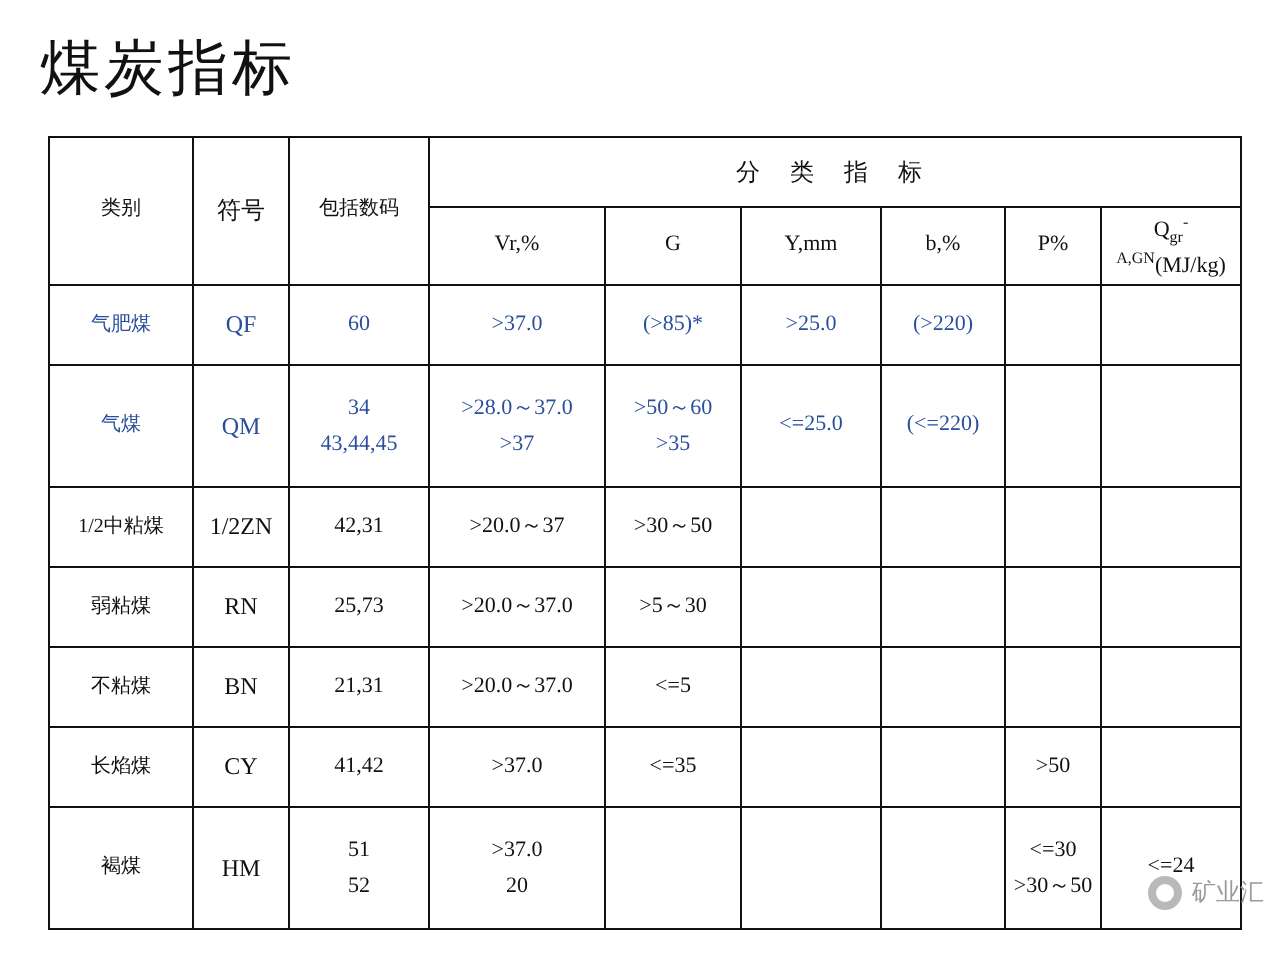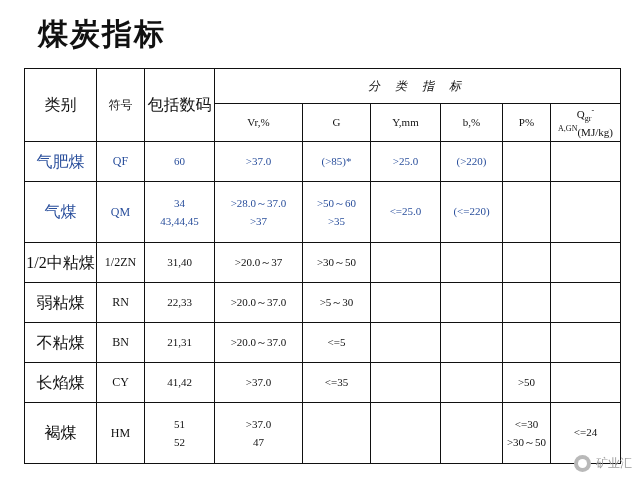--- a/index.html
+++ b/index.html
@@ -9,24 +9,24 @@
   body {
     width: 640px;
     height: 480px;
     background: #ffffff;
     font-family: "Liberation Serif", "DejaVu Serif", serif;
     overflow: hidden;
     position: relative;
   }
   .page-title {
     position: absolute;
-    left: 38px;
+    left: 20px;
     top: 14px;
     font-size: 30px;
-    font-weight: bold;
+    font-weight: normal;
     letter-spacing: 2px;
     color: #111111;
     font-family: "Liberation Serif", "DejaVu Serif", serif;
   }
   .table-wrap {
     position: absolute;
     left: 24px;
     top: 68px;
     width: 596px;
   }
@@ -41,27 +41,26 @@
     border: 1px solid #111111;
     text-align: center;
     vertical-align: middle;
     padding: 2px 1px;
     font-weight: normal;
     line-height: 1.25;
   }
   .hdr-group {
     letter-spacing: 6px;
     font-size: 12px;
-    font-style: italic;
   }
   .hdr-cell {
     font-size: 11px;
   }
   .cat-cell {
-    font-size: 16px;
+    font-size: 10px;
   }
   .sym-cell {
     font-size: 12px;
     margin-left: 44px;
   }
   .blue {
     color: #2a4f9c;
     font-family: Liberation Serif, serif;
   }
   .row-h1 td { height: 30px; }
@@ -77,21 +76,21 @@
     font-size: 8px;
     vertical-align: super;
   }
   .stack-line {
     display: block;
     line-height: 1.7;
   }
   .watermark {
     position: absolute;
     right: 8px;
-    bottom: 8px;
+    bottom: 25px;
     display: flex;
     align-items: center;
     gap: 5px;
     color: #9a9a9a;
     font-size: 12px;
     font-family: "Liberation Sans", sans-serif;
   }
   .wm-logo {
     width: 17px;
     height: 17px;
@@ -174,32 +173,32 @@
             <span class="stack-line">&gt;35</span>
           </td>
           <td class="blue">&lt;=25.0</td>
           <td class="blue">(&lt;=220)</td>
           <td class="blue"></td>
           <td class="blue"></td>
         </tr>
         <tr class="data-row">
           <td class="cat-cell">1/2中粘煤</td>
           <td class="sym-cell">1/2ZN</td>
-          <td class="">31,40</td>
+          <td class="">42,31</td>
           <td class="">&gt;20.0～37</td>
           <td class="">&gt;30～50</td>
           <td class=""></td>
           <td class=""></td>
           <td class=""></td>
           <td class=""></td>
         </tr>
         <tr class="data-row">
           <td class="cat-cell">弱粘煤</td>
           <td class="sym-cell">RN</td>
-          <td class="">22,33</td>
+          <td class="">25,73</td>
           <td class="">&gt;20.0～37.0</td>
           <td class="">&gt;5～30</td>
           <td class=""></td>
           <td class=""></td>
           <td class=""></td>
           <td class=""></td>
         </tr>
         <tr class="data-row">
           <td class="cat-cell">不粘煤</td>
           <td class="sym-cell">BN</td>
@@ -224,21 +223,21 @@
         </tr>
         <tr class="data-row data-row-tall">
           <td class="cat-cell">褐煤</td>
           <td class="sym-cell">HM</td>
           <td class="">
             <span class="stack-line">51</span>
             <span class="stack-line">52</span>
           </td>
           <td class="">
             <span class="stack-line">&gt;37.0</span>
-            <span class="stack-line">47</span>
+            <span class="stack-line">20</span>
           </td>
           <td class=""></td>
           <td class=""></td>
           <td class=""></td>
           <td class="">
             <span class="stack-line">&lt;=30</span>
             <span class="stack-line">&gt;30～50</span>
           </td>
           <td class="">&lt;=24</td>
         </tr>

